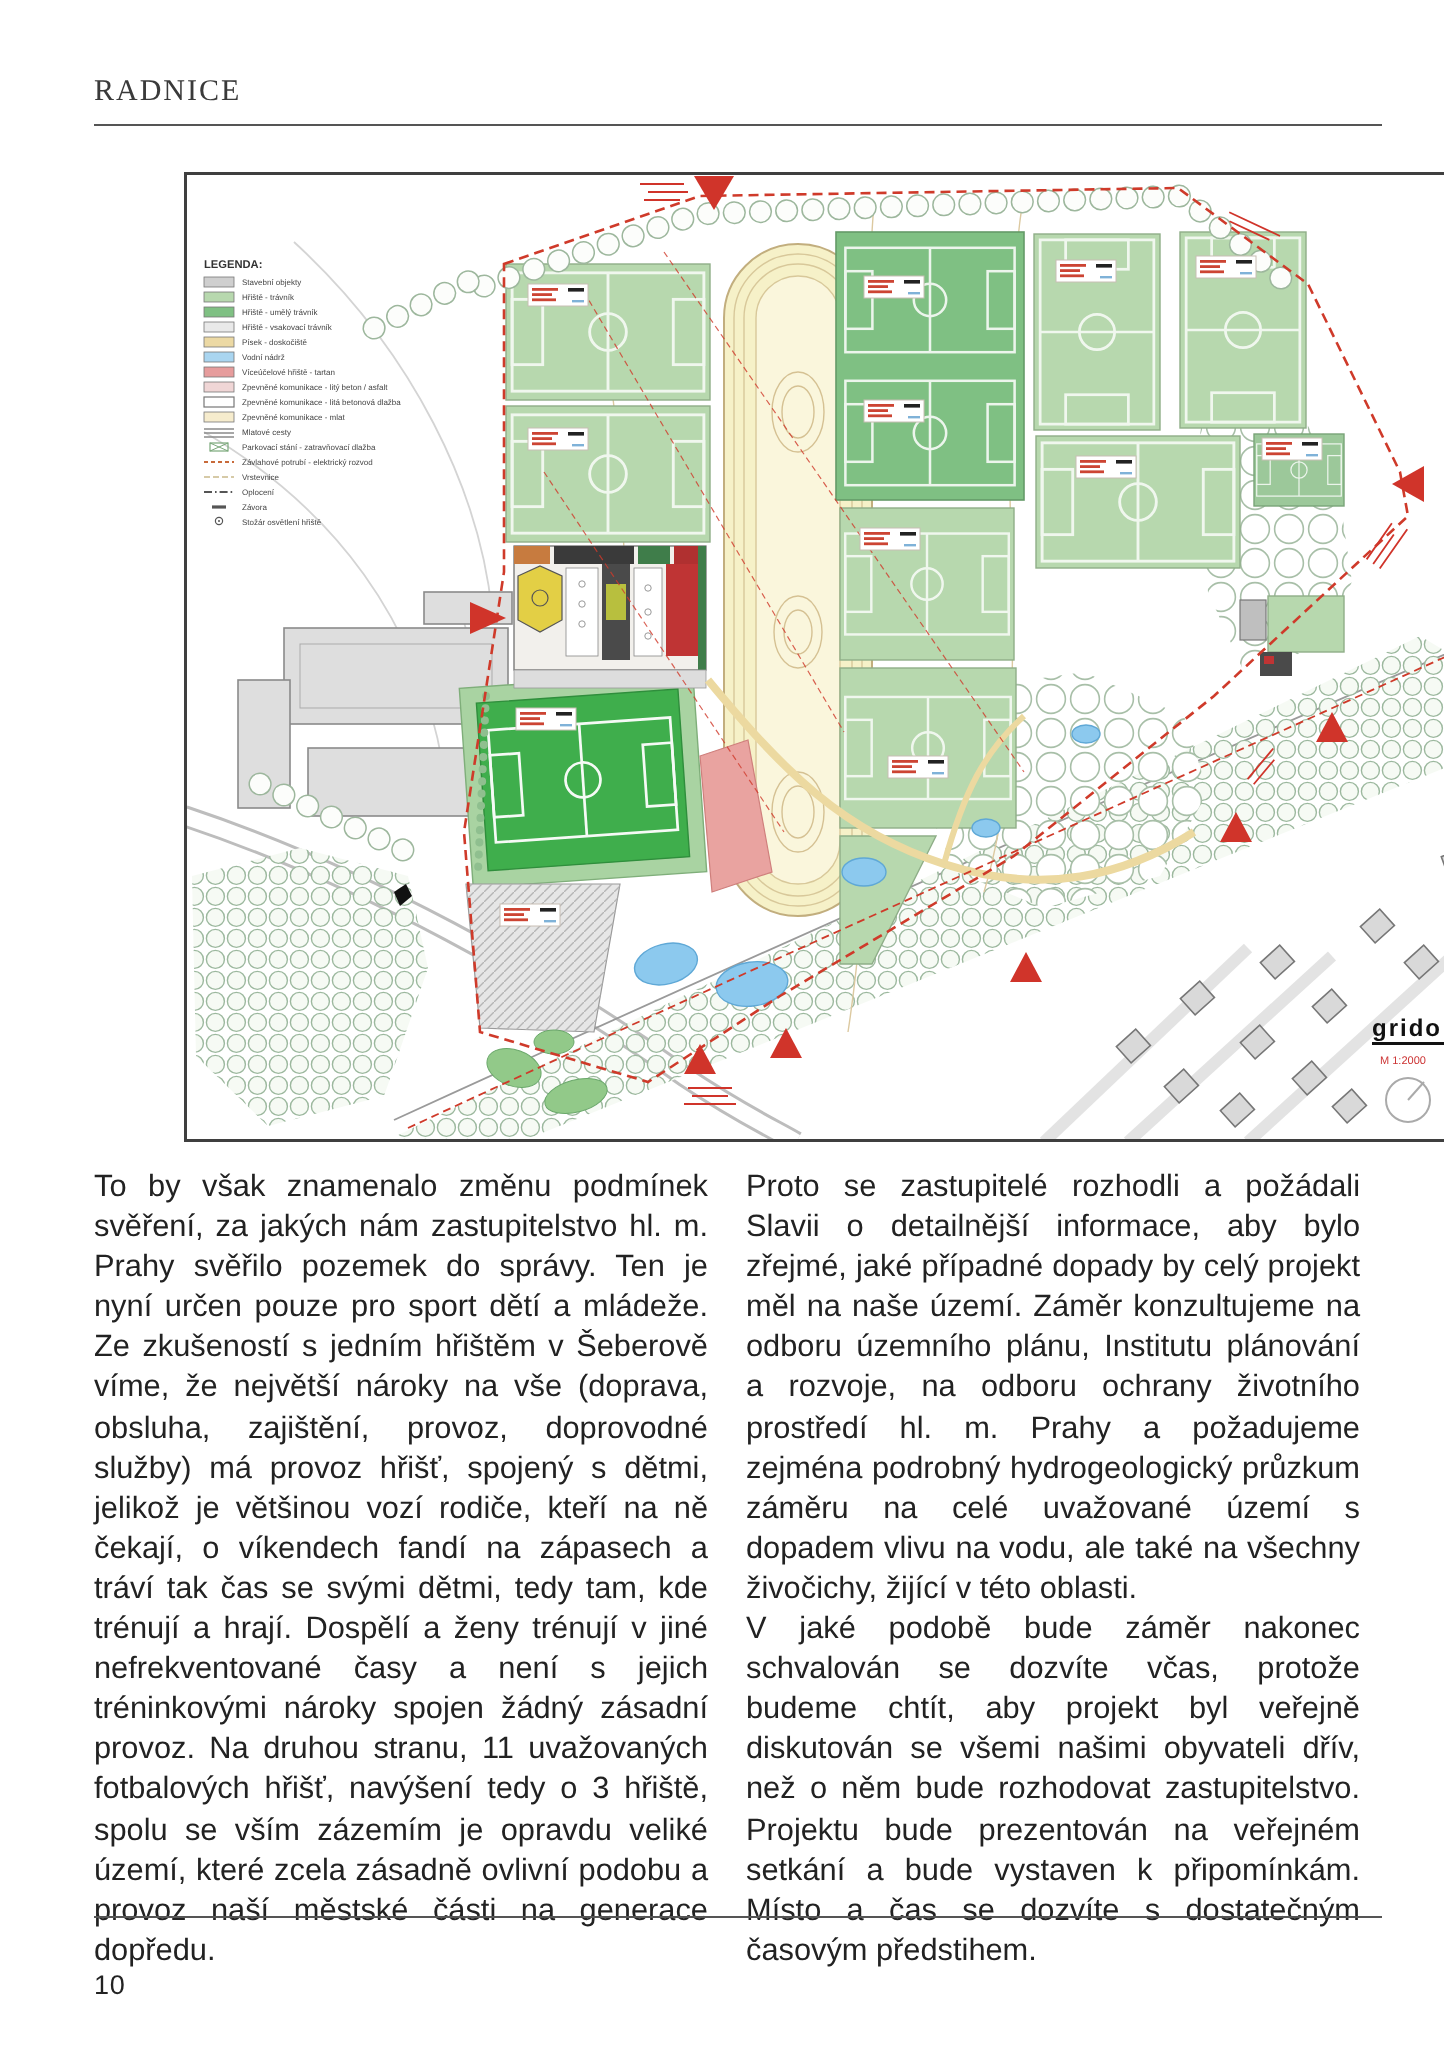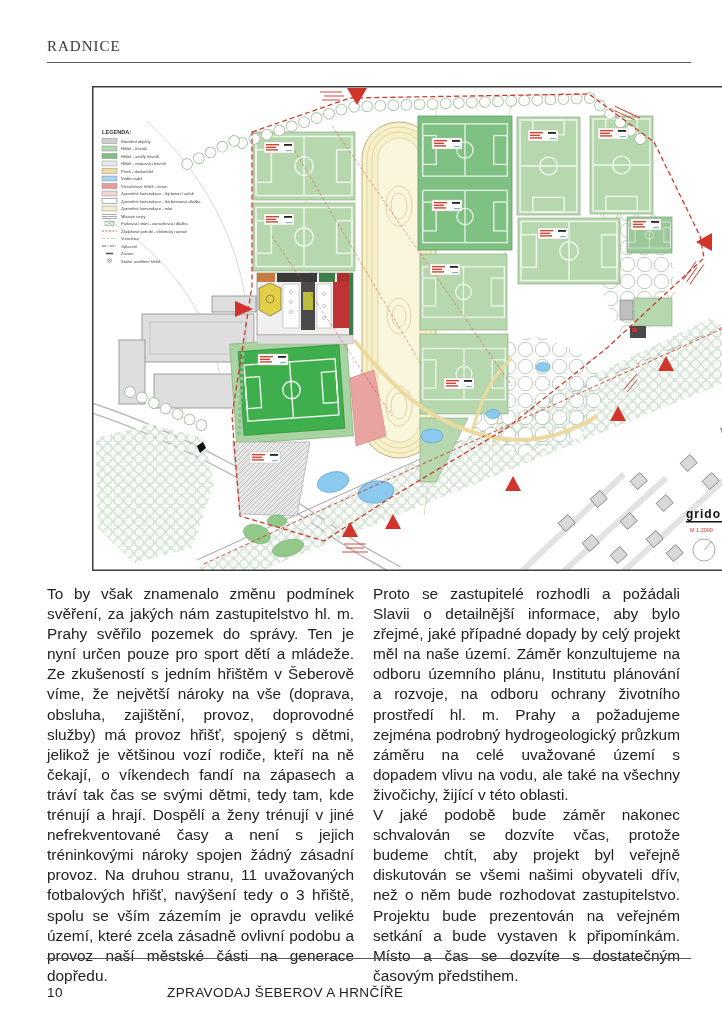--- a/index.html
+++ b/index.html
@@ -328,16 +328,15 @@
       <p>To by však znamenalo změnu podmínek svěření, za jakých nám zastupitelstvo hl. m. Prahy svěřilo pozemek do správy. Ten je nyní určen pouze pro sport dětí a mládeže. Ze zkušeností s jedním hřištěm v Šeberově víme, že největší nároky na vše (doprava, obsluha, zajištění, provoz, doprovodné služby) má provoz hřišť, spojený s dětmi, jelikož je většinou vozí rodiče, kteří na ně čekají, o víkendech fandí na zápasech a tráví tak čas se svými dětmi, tedy tam, kde trénují a hrají. Dospělí a ženy trénují v jiné nefrekventované časy a není s jejich tréninkovými nároky spojen žádný zásadní provoz. Na druhou stranu, 11 uvažovaných fotbalových hřišť, navýšení tedy o 3 hřiště, spolu se vším zázemím je opravdu veliké území, které zcela zásadně ovlivní podobu a provoz naší městské části na generace dopředu.</p>
     </div>
     <div class="col">
       <p>Proto se zastupitelé rozhodli a požádali Slavii o detailnější informace, aby bylo zřejmé, jaké případné dopady by celý projekt měl na naše území. Záměr konzultujeme na odboru územního plánu, Institutu plánování a rozvoje, na odboru ochrany životního prostředí hl. m. Prahy a požadujeme zejména podrobný hydrogeologický průzkum záměru na celé uvažované území s dopadem vlivu na vodu, ale také na všechny živočichy, žijící v této oblasti.</p>
       <p>V jaké podobě bude záměr nakonec schvalován se dozvíte včas, protože budeme chtít, aby projekt byl veřejně diskutován se všemi našimi obyvateli dřív, než o něm bude rozhodovat zastupitelstvo. Projektu bude prezentován na veřejném setkání a bude vystaven k připomínkám. Místo a čas se dozvíte s dostatečným časovým předstihem.</p>
     </div>
   </div>
 
   <div class="footer">
     <span class="pageno">10</span>
-    <span class="nl">ZPRAVODAJ ŠEBEROV A HRNČÍŘE</span>
   </div>
 
 </div>
 
 </body></html>

